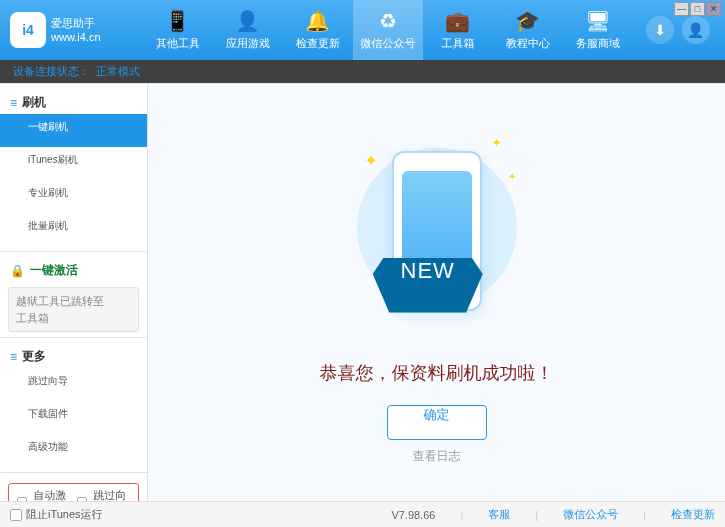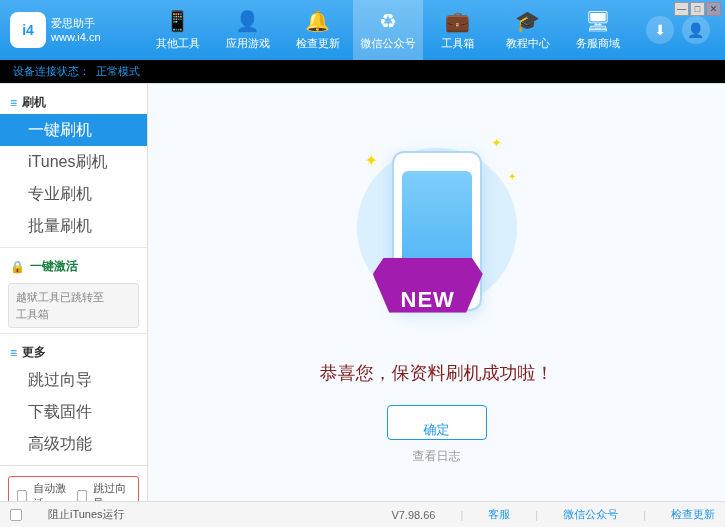--- a/index.html
+++ b/index.html
@@ -70,21 +70,21 @@
     .header-btn {
       width: 28px; height: 28px;
       background: rgba(255,255,255,0.2);
       border-radius: 50%;
       display: flex; align-items: center; justify-content: center;
       color: #fff; cursor: pointer; font-size: 14px;
     }
 
     
     .breadcrumb {
-      background: #000000;
+      background: #404040;
       border-bottom: 1px solid #d0e8f8;
       padding: 4px 10px;
       font-size: 11px;
       color: #333;
       height: 24px;
       display: flex; align-items: center;
     }
     .breadcrumb span { color: #2196e8; margin: 0 3px; }
 
     
@@ -101,22 +101,22 @@
       overflow-y: auto;
       padding: 5px 0;
     }
     .sidebar-section-title {
       display: flex; align-items: center;
       padding: 5px 10px 3px;
       font-size: 12px; color: #333; font-weight: bold;
     }
     .sidebar-section-title .icon { margin-right: 5px; color: #2196e8; }
     .sidebar-item {
-      padding: 6px 10px 5px 28px;
-      font-size: 16px; color: #555;
+      padding: 6px 10px 13px 28px;
+      font-size: 10px; color: #555;
       cursor: pointer;
     }
     .sidebar-item.active {
       background: #2196e8;
       color: #fff;
     }
     .sidebar-divider { height: 1px; background: #e8e8e8; margin: 5px 0; }
     .sidebar-notice {
       margin: 5px 8px;
       background: #f5f5f5;
@@ -181,24 +181,24 @@
       border-radius: 50%;
     }
     
     .new-ribbon {
       position: absolute;
       bottom: 28px;
       left: 50%;
       transform: translateX(-58%);
       width: 110px;
       height: 55px;
-      background: #a21caf;
+      background: #0369a1;
       clip-path: polygon(0 30%, 10% 0, 90% 0, 100% 30%, 85% 100%, 15% 100%);
-      display: flex; align-items: flex-end; justify-content: center;
-      font-size: 22px; font-weight: bold; color: #fff;
+      display: flex; align-items: flex-start; justify-content: center;
+      font-size: 22px; font-weight: normal; color: #fff;
       letter-spacing: 1px;
       z-index: 10;
       box-shadow: 0 3px 8px rgba(200,150,0,0.4);
     }
     .star-sparkle {
       position: absolute;
       color: #ffd700;
       font-size: 16px;
     }
     .star1 { top: 30px; left: 28px; }
@@ -213,21 +213,21 @@
     }
     .btn-confirm {
       width: 100px;
       height: 35px;
       background: #fff;
       border: 1px solid #2196e8;
       color: #2196e8;
       border-radius: 4px;
       cursor: pointer;
       font-size: 13px;
-      display: flex; align-items: flex-end; justify-content: center;
+      display: flex; align-items: flex-start; justify-content: center;
       margin-bottom: 8px;
     }
     .log-link {
       font-size: 12px;
       color: #999;
       cursor: pointer;
     }
 
     
     .bottom-bar {
@@ -460,21 +460,21 @@
       <button class="btn-confirm">
         <span>确定</span>
       </button>
 
       <div class="log-link">查看日志</div>
     </div>
   </div>
 
   <div class="bottom-bar">
     <div class="bottom-left">
-      <div class="itunes-bar" style="border:none;padding:0;gap:22px;">
+      <div class="itunes-bar" style="border:none;padding:0;">
         <div class="itunes-check"></div>
         <span>阻止iTunes运行</span>
       </div>
     </div>
     <div class="bottom-right">
       <span>V7.98.66</span>
       <span class="bottom-sep">|</span>
       <span style="cursor:pointer;color:#2196e8;">客服</span>
       <span class="bottom-sep">|</span>
       <span style="cursor:pointer;color:#2196e8;">微信公众号</span>

